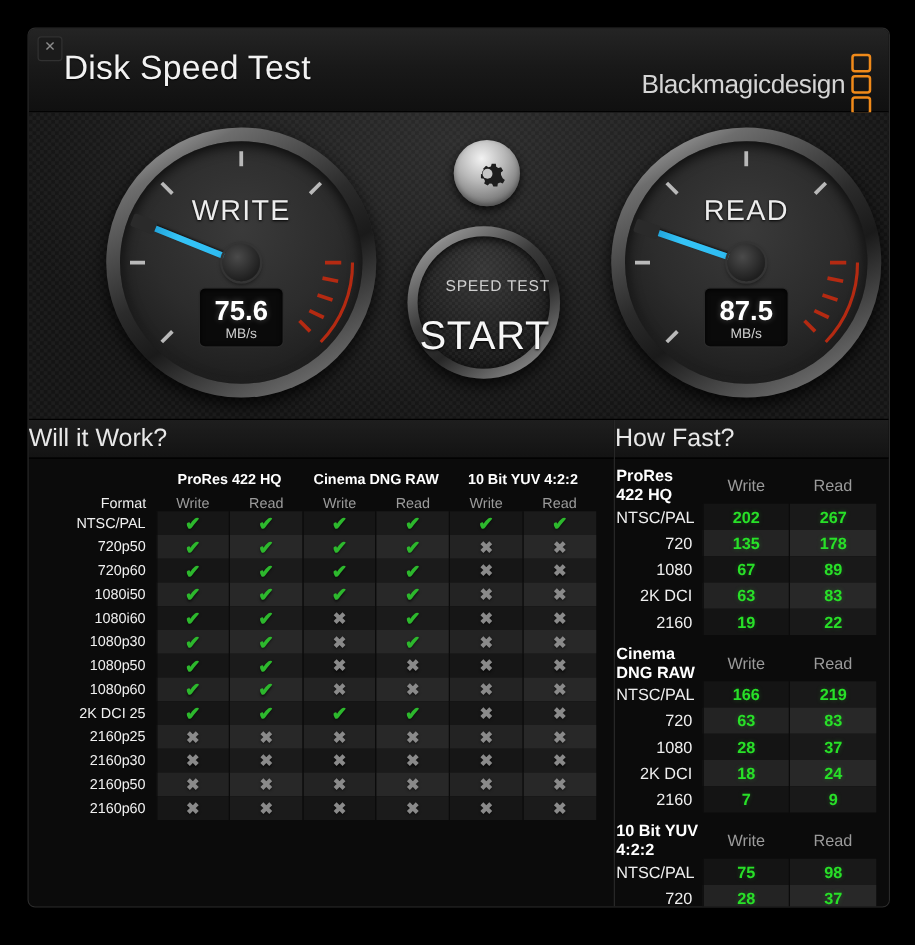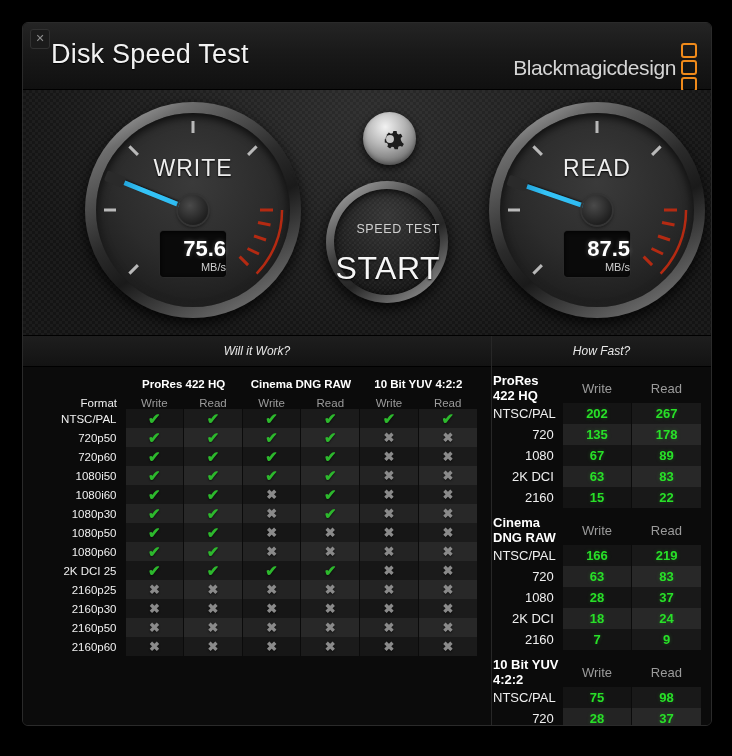--- a/index.html
+++ b/index.html
@@ -179,21 +179,21 @@
 
   .readout {
     position: absolute;
     left: 50%; top: 118px;
     width: 66px; height: 46px;
     margin-left: -33px;
     background: #0a0a0a;
     border-radius: 4px;
     box-shadow: inset 0 1px 4px rgba(0,0,0,0.9), 0 0 0 1px #2a2a2a;
     z-index: 8;
-    text-align: right;
+    text-align: center;
   }
   .readout .val {
     display: block;
     margin-top: 5px;
     font-size: 22px;
     font-weight: bold;
     color: #ffffff;
     text-shadow: 0 0 5px rgba(255,255,255,0.25);
   }
   .readout .unit {
@@ -271,26 +271,24 @@
     position: relative;
   }
   .col-right {
     flex: 1;
     position: relative;
   }
 
   .section-title {
     height: 30px;
     line-height: 30px;
-    text-align: center;
-    font-size: 12px;
+    font-size: 20px;
     color: #e8e8e8;
     background: linear-gradient(to bottom, #1e1e1e, #131313);
     border-bottom: 1px solid #000;
-    font-style: italic;
   }
 
   
   table.wiw {
     border-collapse: collapse;
     width: 440px;
     margin: 4px 0 0 14px;
     table-layout: fixed;
   }
   table.wiw th, table.wiw td {
@@ -654,21 +652,21 @@
                 <td class="hf-num">67</td>
                 <td class="hf-num alt">89</td>
               </tr>
               <tr class="rB">
                 <td class="hf-label">2K DCI</td>
                 <td class="hf-num">63</td>
                 <td class="hf-num alt">83</td>
               </tr>
               <tr class="rA">
                 <td class="hf-label">2160</td>
-                <td class="hf-num">15</td>
+                <td class="hf-num">19</td>
                 <td class="hf-num alt">22</td>
               </tr>
               <tr class="spacer">
                 <td colspan="3"></td>
               </tr>
               <tr>
                 <td class="hf-group">Cinema DNG RAW</td>
                 <td class="hf-wr">Write</td>
                 <td class="hf-wr">Read</td>
               </tr>

